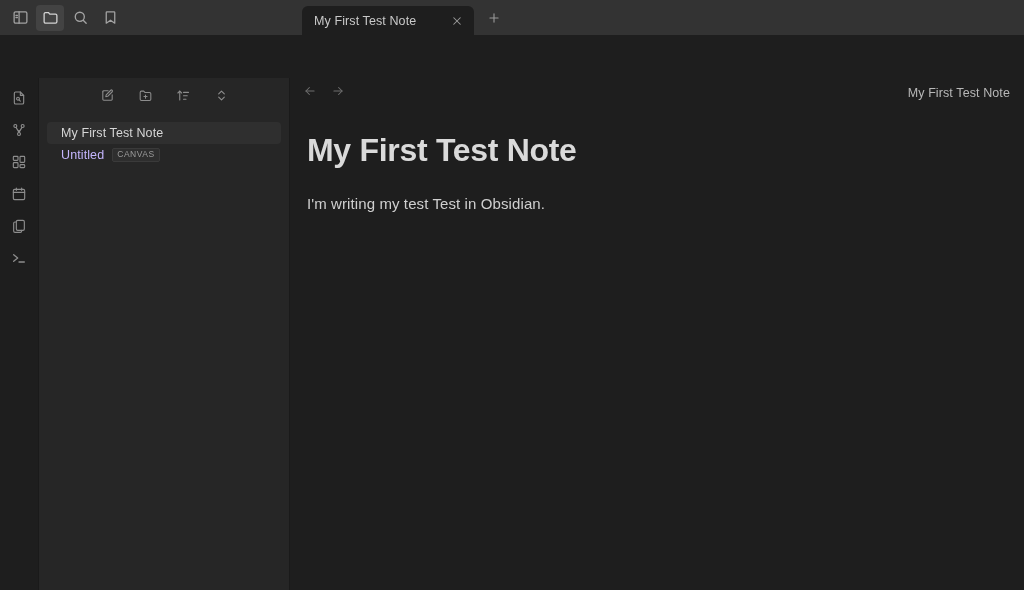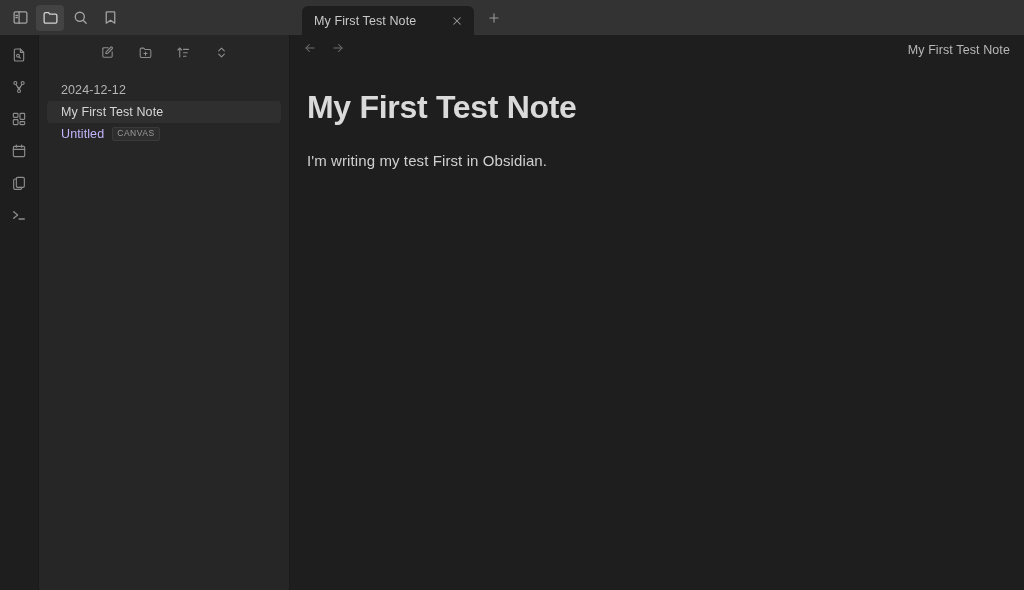--- a/index.html
+++ b/index.html
@@ -13,20 +13,21 @@
     -webkit-font-smoothing: antialiased;
   }
 
   #app {
     position: relative;
     width: 1024px;
     height: 590px;
     display: flex;
     flex-direction: column;
     background: #1e1e1e;
+    gap: 43px;
   }
 
   
   .topstrip {
     display: flex;
     height: 35px;
     flex: 0 0 35px;
     background: #333333;
   }
 
@@ -438,23 +439,20 @@
               <polyline points="7.5,9.5 12,5 16.5,9.5"></polyline>
               <polyline points="7.5,14.5 12,19 16.5,14.5"></polyline>
             </svg>
           </span>
         </div>
 
       </div>
 
       <div class="filelist">
 
-        <div class="folder-row">
-          <span class="folder-label">2024-12-12</span>
-        </div>
 
         <div class="file-row active">
           <span class="file-label">My First Test Note</span>
         </div>
 
         <div class="file-row">
           <span class="file-label">Untitled</span>
           <span class="badge">CANVAS</span>
         </div>
 
@@ -485,21 +483,21 @@
 
         <div class="view-header-spacer"></div>
 
         <div class="inline-title-right">My First Test Note</div>
       </div>
 
       <div class="doc-scroll">
         <div class="doc">
           <div class="doc-inner">
             <h1 class="note-title">My First Test Note</h1>
-            <p class="note-para">I'm writing my test First in Obsidian.</p>
+            <p class="note-para">I'm writing my test Test in Obsidian.</p>
           </div>
         </div>
       </div>
 
     </div>
 
   </div>
 </div>
 
 </body></html>

